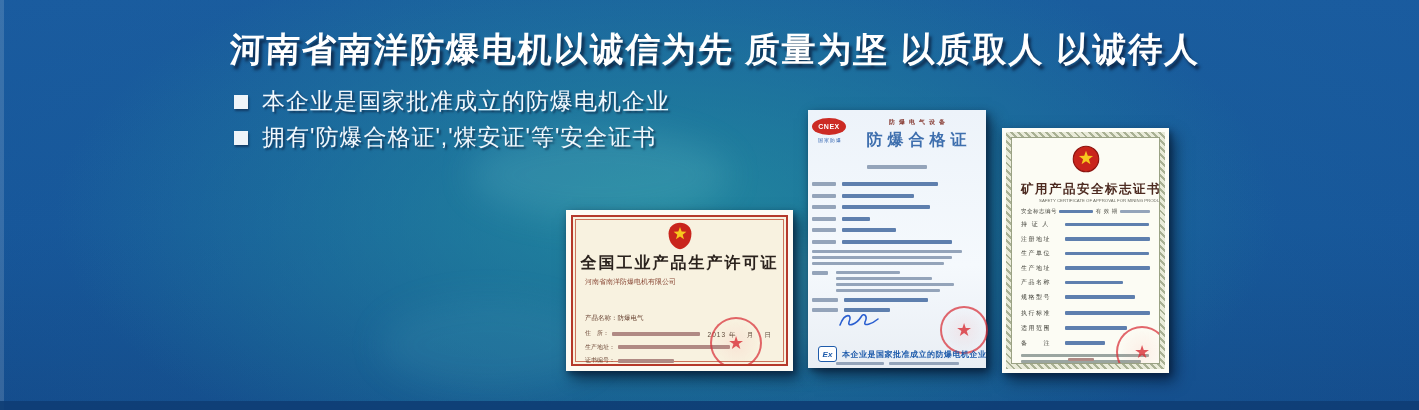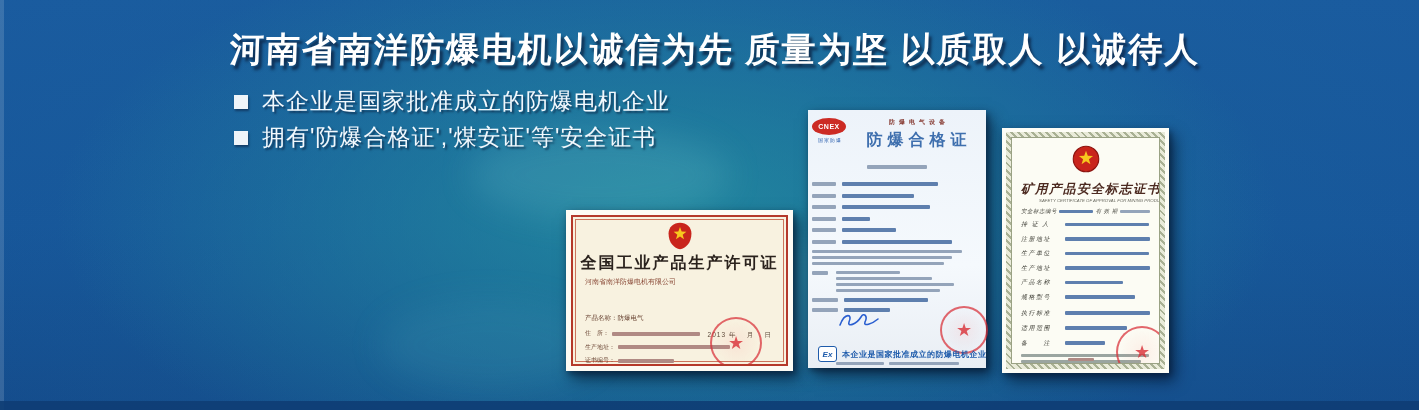--- a/index.html
+++ b/index.html
@@ -82,21 +82,21 @@
   .seal2{left:132px;top:196px;width:44px;height:44px;}
   .c2-footer{position:absolute;left:10px;top:236px;width:158px;display:flex;gap:5px;align-items:center;}
   .ex-logo{width:17px;height:14px;border:1.5px solid #1e5bab;border-radius:3px;color:#1e5bab;
     font-size:8px;font-weight:bold;font-style:italic;display:flex;align-items:center;justify-content:center;flex:none;background:#fff;}
   .c2-issuer{font-size:8px;font-weight:bold;color:#1e5bab;white-space:nowrap;letter-spacing:.5px;}
   .c2-contact{position:absolute;left:28px;top:252px;display:flex;gap:5px;}
 
   
   .cert3{left:1002px;top:128px;width:167px;height:245px;box-sizing:border-box;background:#fdfdf6;padding:4px;}
   .c3-border{height:100%;box-sizing:border-box;padding:5px;
-    background:repeating-linear-gradient(45deg,#a9b194 0 2px,#e9ebd9 2px 5px);font-style:italic;}
+    background:repeating-linear-gradient(45deg,#a9b194 0 2px,#e9ebd9 2px 5px);}
   .c3-inner{height:100%;box-sizing:border-box;background:#fcfcf4;border:1px solid #9aa284;
     position:relative;padding:6px 9px;overflow:hidden;}
   .c3-emblem{text-align:center;}
   .c3-title{text-align:center;font-family:"Liberation Serif","DejaVu Serif",serif;font-weight:bold;
     font-size:12.5px;color:#4c2a20;letter-spacing:1.5px;margin-top:3px;white-space:nowrap;}
   .c3-en{text-align:center;font-size:6px;color:#6a6a60;white-space:nowrap;transform:scale(.72);transform-origin:center;}
   .c3-snrow{display:flex;justify-content:space-between;align-items:center;margin-top:4px;}
   .c3-sn-label{font-size:5.5px;color:#4a4a42;letter-spacing:.5px;white-space:nowrap;}
   .c3-rows{margin-top:5px;display:flex;flex-direction:column;gap:5.5px;}
   .c3-row{display:flex;align-items:center;gap:4px;}

